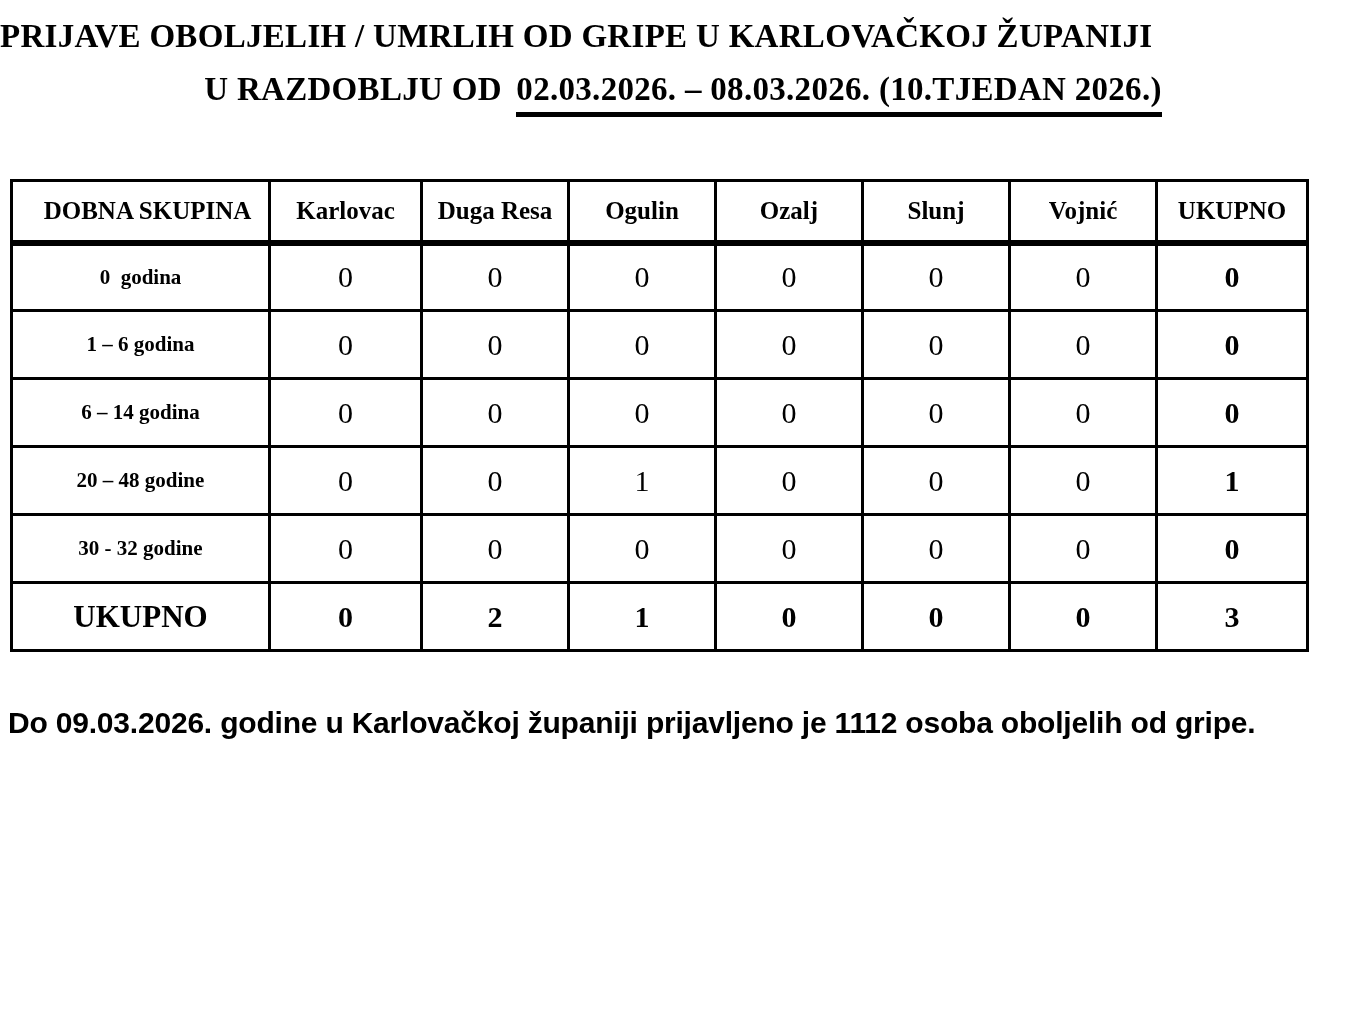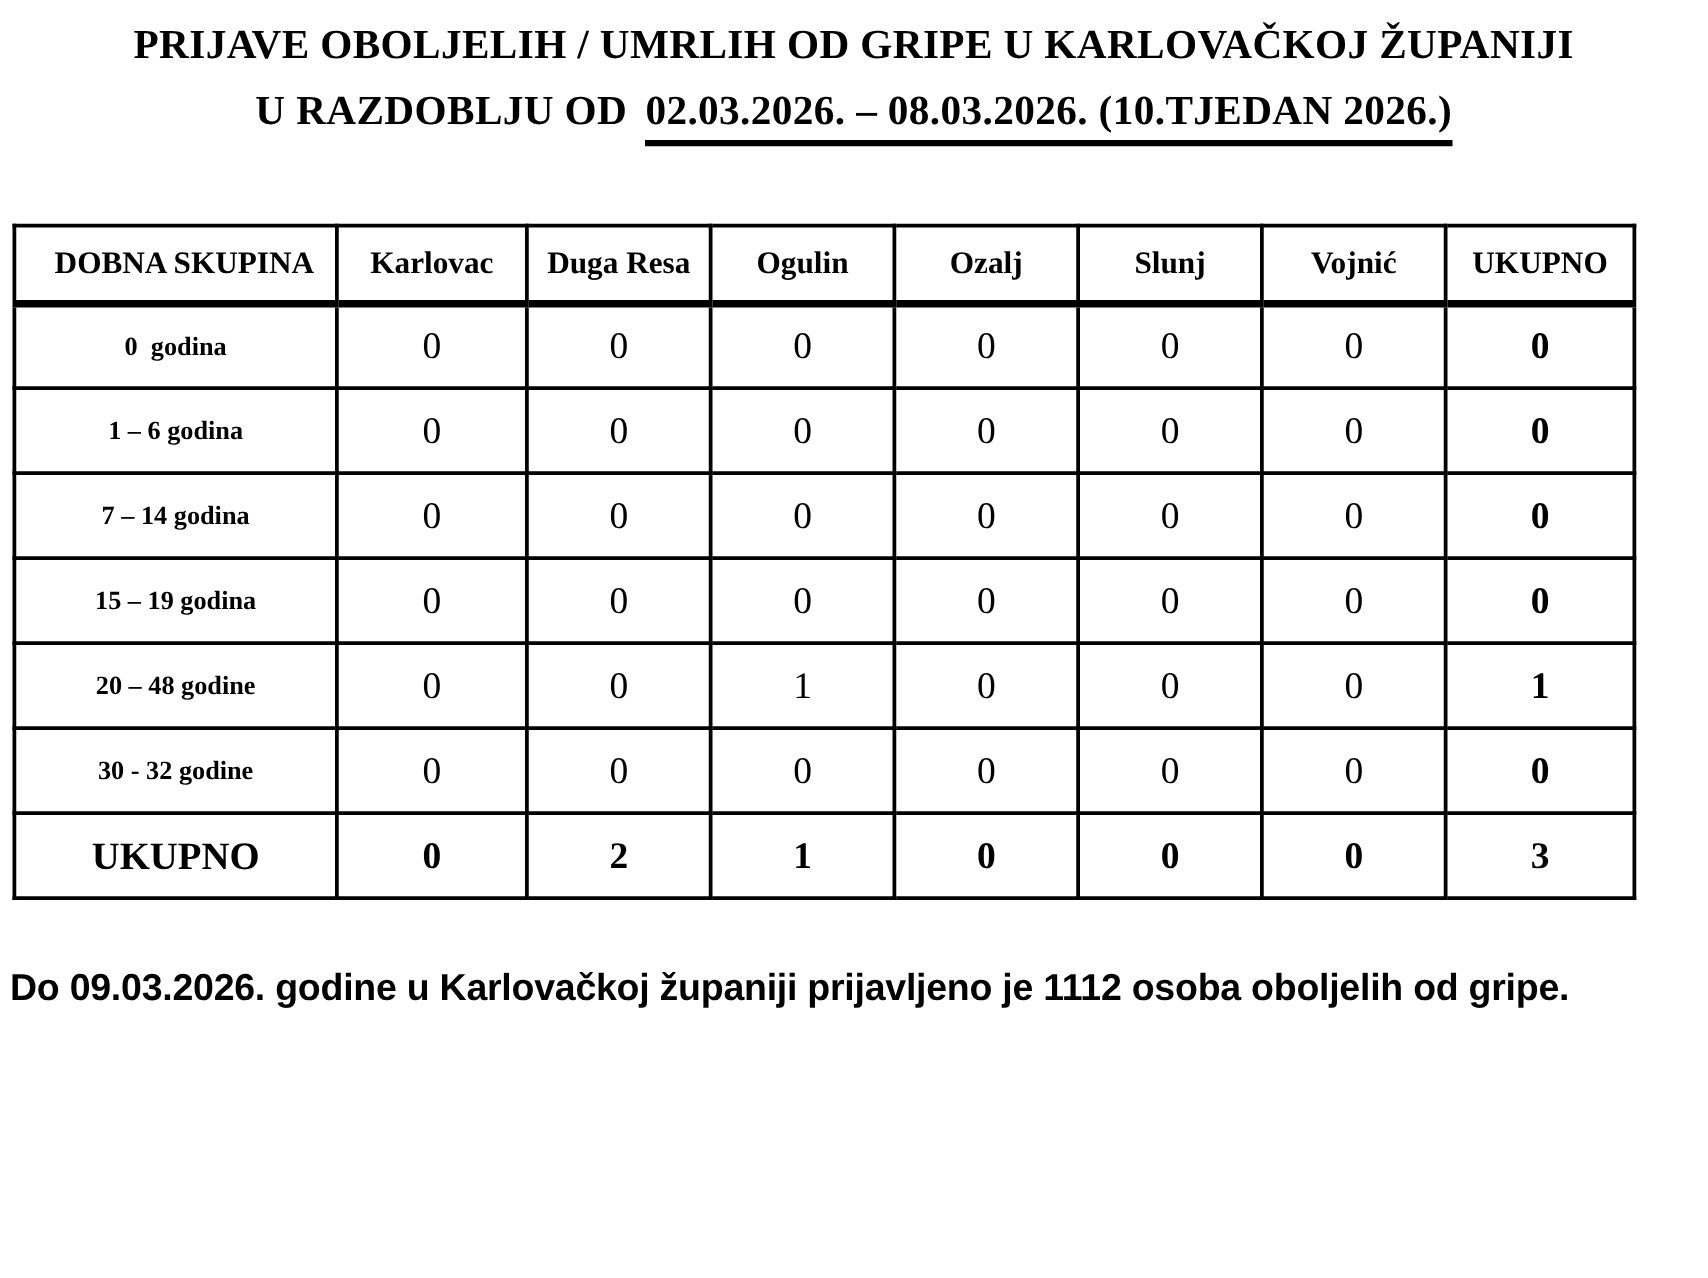--- a/index.html
+++ b/index.html
@@ -7,21 +7,21 @@
   body {
     width: 1366px;
     height: 1022px;
     font-family: "Liberation Serif", serif;
     color: #000000;
     overflow: hidden;
   }
   .page { width: 1366px; height: 1022px; position: relative; }
 
   .title {
-    text-align: center;
+    text-align: left;
     font-size: 33px;
     font-weight: bold;
     padding-top: 18px;
     letter-spacing: 0.3px;
   }
   .subtitle {
     text-align: center;
     font-size: 33px;
     font-weight: bold;
     margin-top: 16px;
@@ -129,31 +129,21 @@
         <td class="row-label">1 – 6 godina</td>
         <td>0</td>
         <td>0</td>
         <td>0</td>
         <td>0</td>
         <td>0</td>
         <td>0</td>
         <td class="total-cell">0</td>
       </tr>
       <tr>
-        <td class="row-label">7 – 14 godina</td>
-        <td>0</td>
-        <td>0</td>
-        <td>0</td>
-        <td>0</td>
-        <td>0</td>
-        <td>0</td>
-        <td class="total-cell">0</td>
-      </tr>
-      <tr>
-        <td class="row-label">15 – 19 godina</td>
+        <td class="row-label">6 – 14 godina</td>
         <td>0</td>
         <td>0</td>
         <td>0</td>
         <td>0</td>
         <td>0</td>
         <td>0</td>
         <td class="total-cell">0</td>
       </tr>
       <tr>
         <td class="row-label">20 – 48 godine</td>

